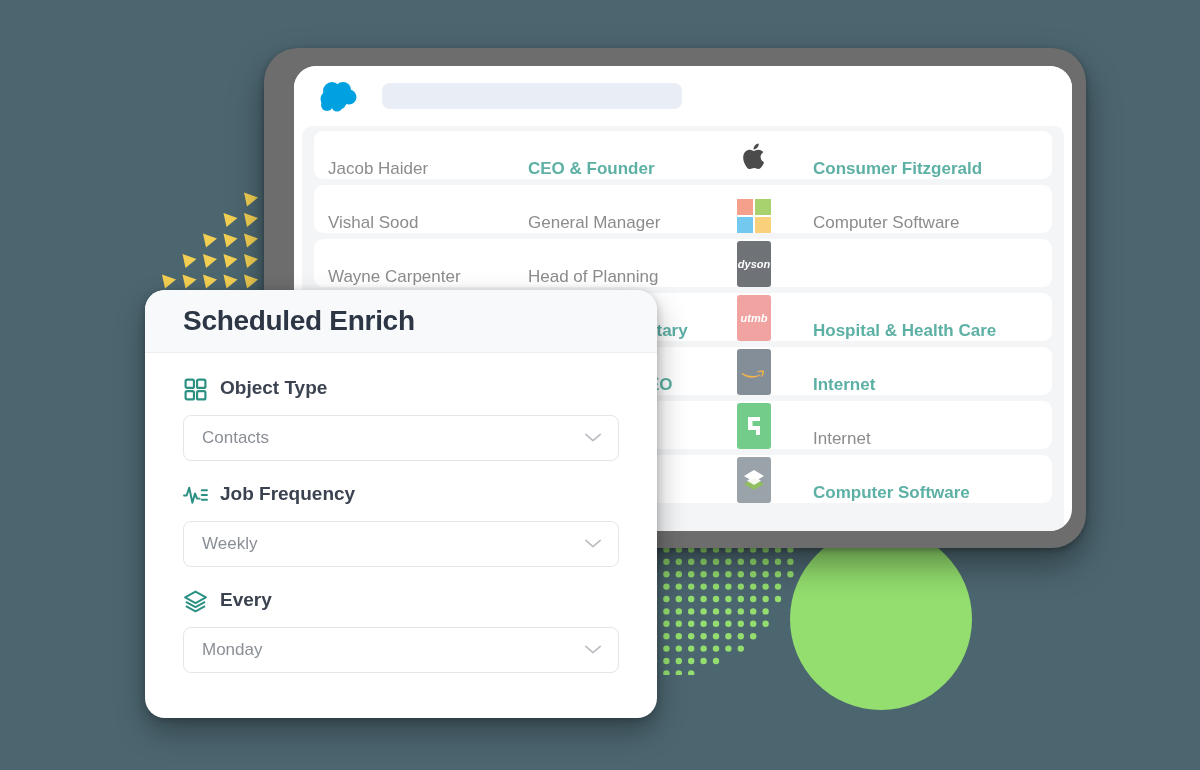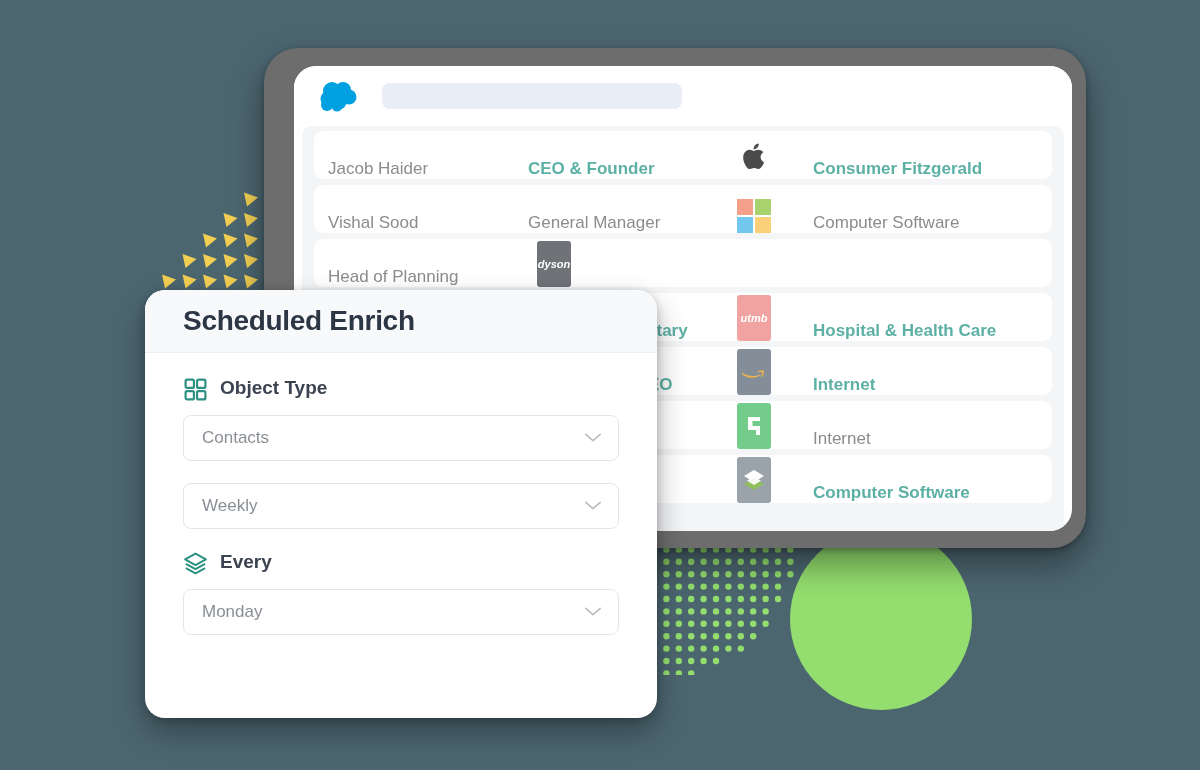--- a/index.html
+++ b/index.html
@@ -268,20 +268,21 @@
                 <span class="logo-ms">
                   <span class="ms-q" style="background:#f4a08a"></span>
                   <span class="ms-q" style="background:#a8d26d"></span>
                   <span class="ms-q" style="background:#73c8ef"></span>
                   <span class="ms-q" style="background:#fbd07a"></span>
                 </span>
               </div>
               <div class="cell-industry">Computer Software</div>
             </div>
             <div class="row">
+              <div class="cell-name">Wayne Carpenter</div>
               <div class="cell-title">Head of Planning</div>
               <div class="cell-logo">
                 <span class="logo-box logo-dyson">dyson</span>
               </div>
             </div>
             <div class="row">
               <div class="cell-name">Amanda Stewart</div>
               <div class="cell-title hl">Company Secretary</div>
               <div class="cell-logo">
                 <span class="logo-box logo-utmb">utmb</span>
@@ -474,20 +475,29 @@
               <span class="field-label-text">Object Type</span>
             </div>
             <div class="select">
               <span class="select-value">Contacts</span>
               <span><svg class="chev" viewBox="0 0 20 12" fill="none" stroke="#b9bdc2" stroke-width="1.8" stroke-linecap="round" stroke-linejoin="round">
                   <path d="M2 2.5L10 9.5L18 2.5"></path>
                 </svg></span>
             </div>
           </div>
           <div>
+            <div class="field-label">
+              <span>
+                <svg class="field-icon" viewBox="0 0 24 24" fill="none" stroke="#2c9183" stroke-width="1.9" stroke-linecap="round" stroke-linejoin="round">
+                  <path d="M1 12h2.5L6 4.5 9 19l2.5-9 2 5H16"></path>
+                  <path d="M18 7h5M18 11.5h5M18 16h5"></path>
+                </svg>
+              </span>
+              <span class="field-label-text">Job Frequency</span>
+            </div>
             <div class="select">
               <span class="select-value">Weekly</span>
               <span><svg class="chev" viewBox="0 0 20 12" fill="none" stroke="#b9bdc2" stroke-width="1.8" stroke-linecap="round" stroke-linejoin="round">
                   <path d="M2 2.5L10 9.5L18 2.5"></path>
                 </svg></span>
             </div>
           </div>
           <div>
             <div class="field-label">
               <span>

